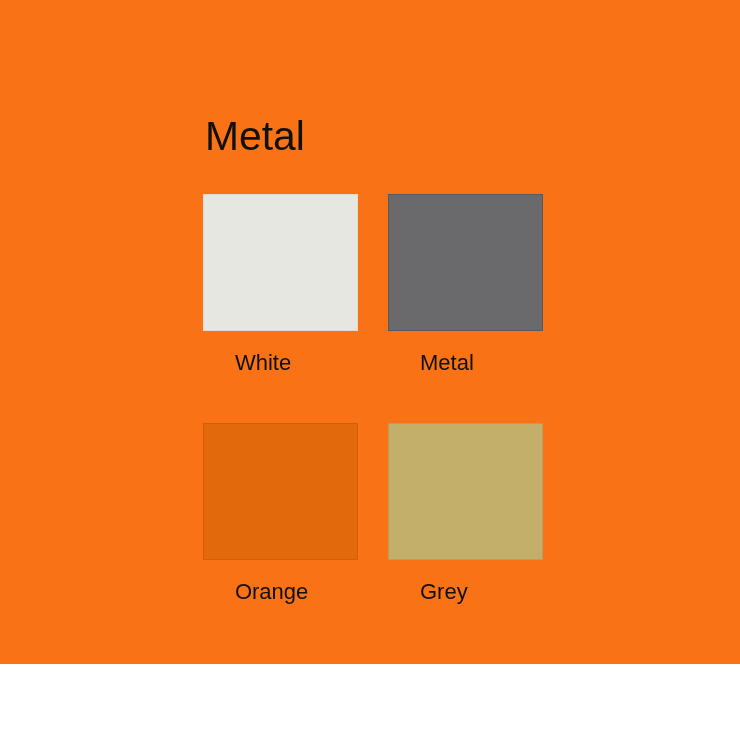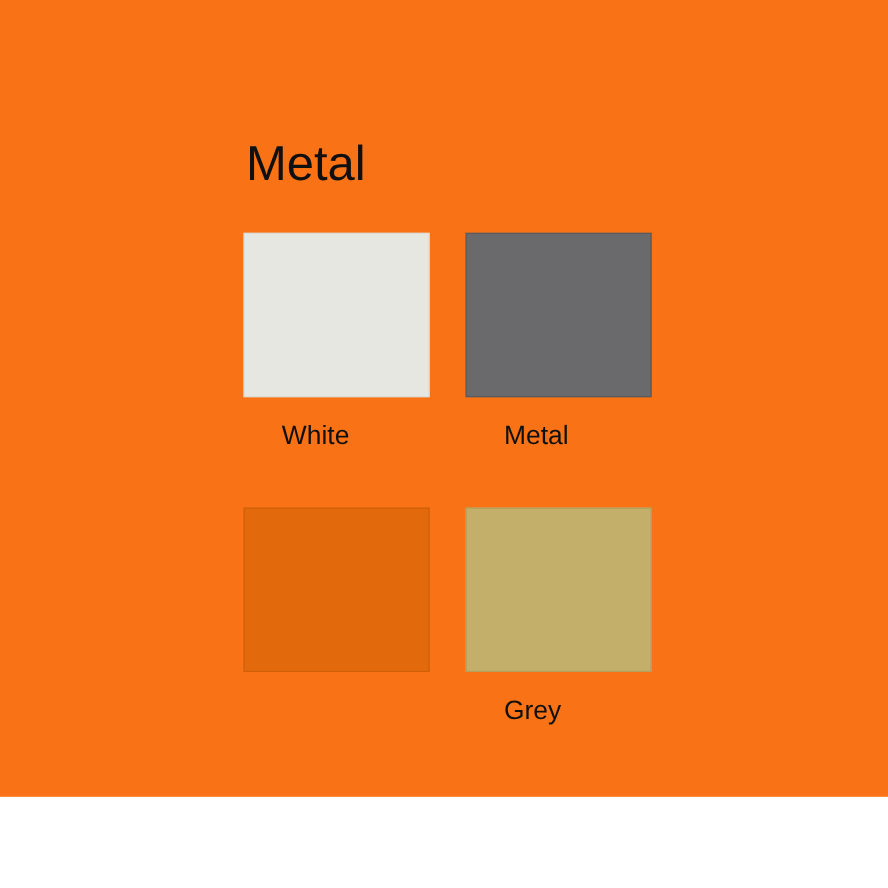--- a/index.html
+++ b/index.html
@@ -86,20 +86,21 @@
       <div class="swatch-label">White</div>
     </div>
 
     <div class="swatch-cell row-0 col-1">
       <div class="swatch-chip" style="background-color: rgb(106, 106, 108); border-color: rgb(90, 90, 93);"></div>
       <div class="swatch-label">Metal</div>
     </div>
 
     <div class="swatch-cell row-1 col-0">
       <div class="swatch-chip" style="background-color: rgb(226, 106, 12); border-color: rgb(208, 95, 8);"></div>
+      <div class="swatch-label">Orange</div>
     </div>
 
     <div class="swatch-cell row-1 col-1">
       <div class="swatch-chip" style="background-color: rgb(195, 175, 105); border-color: rgb(181, 161, 92);"></div>
       <div class="swatch-label">Grey</div>
     </div>
 
   </div>
 </div>
 

